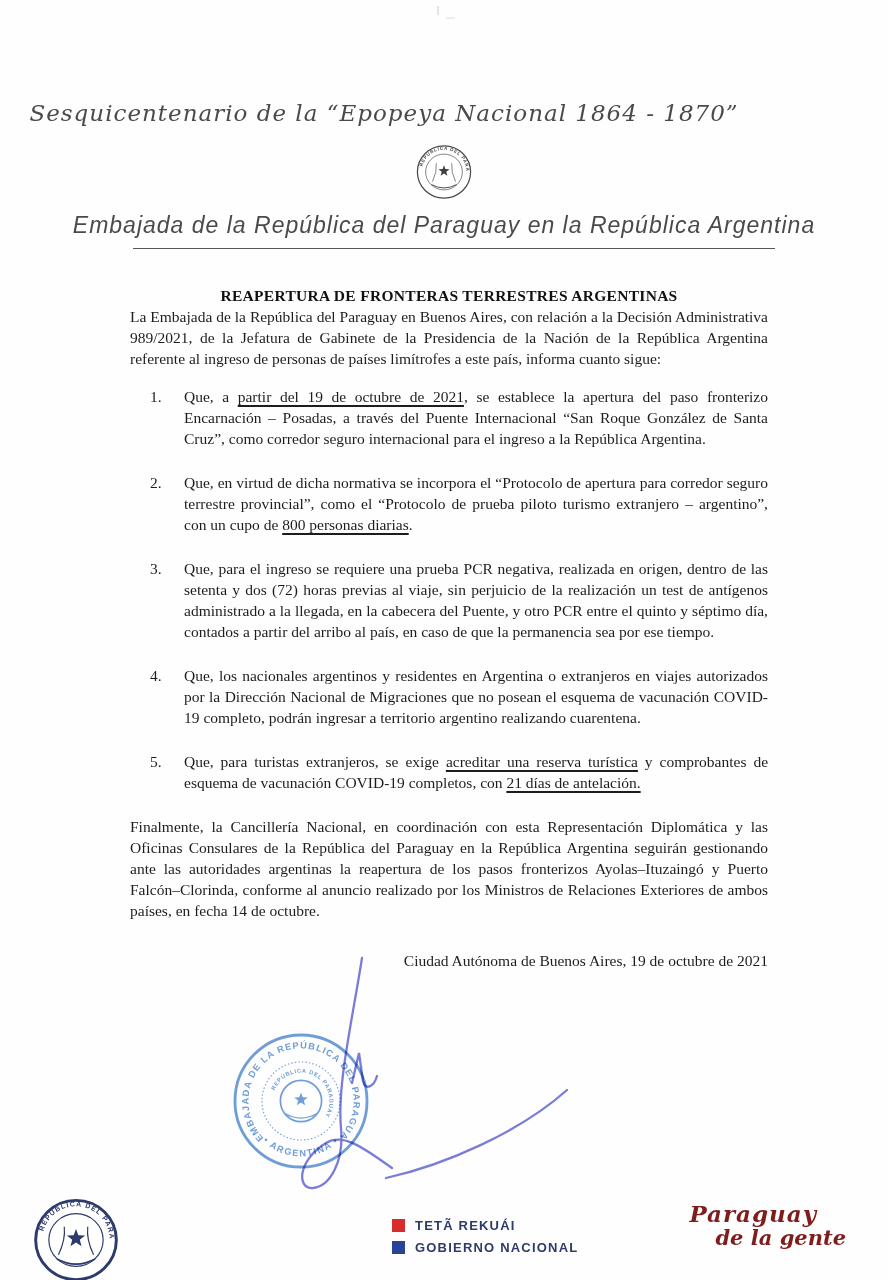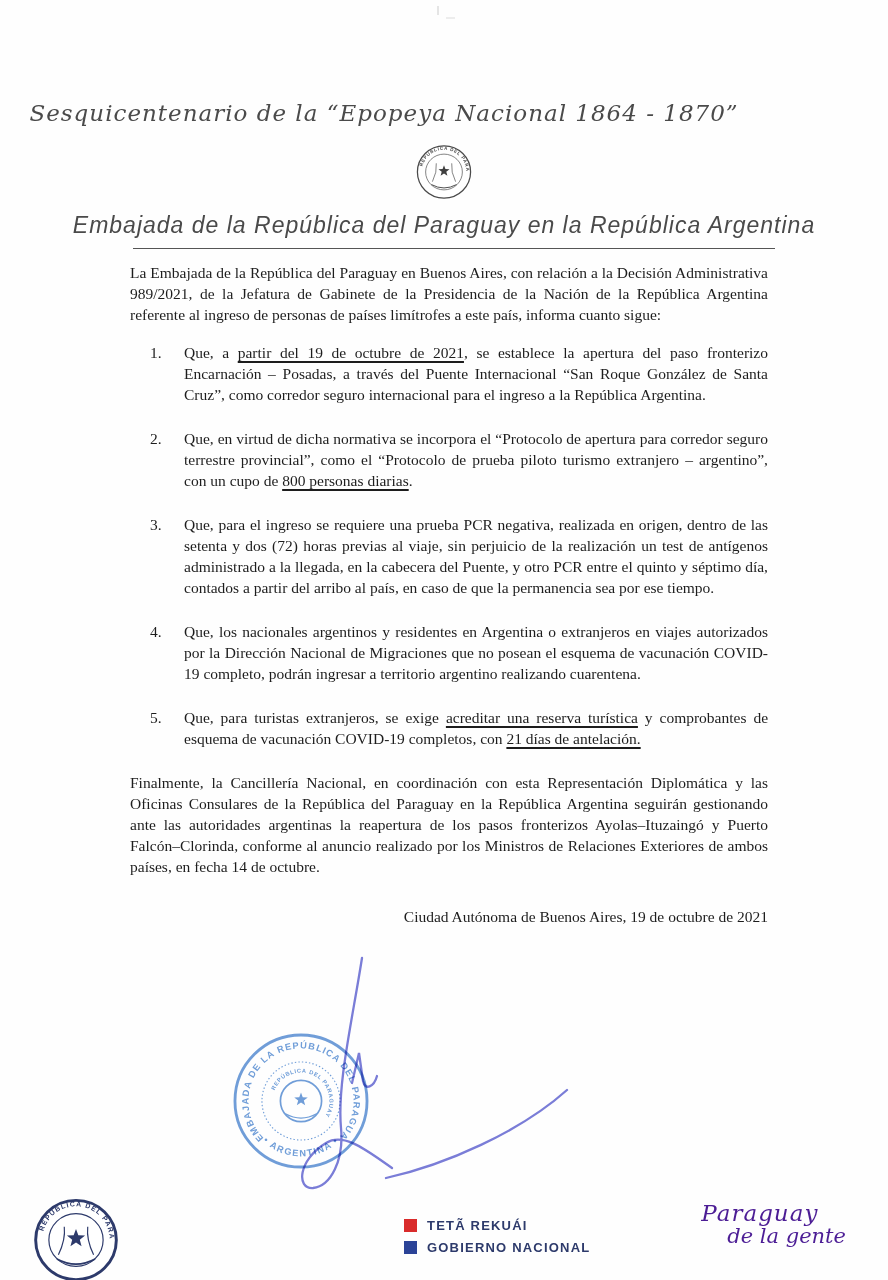--- a/index.html
+++ b/index.html
@@ -55,26 +55,26 @@
   .speck{position:absolute;background:#cfcfcf;opacity:.55;}
   .speck1{left:437px;top:6px;width:2px;height:9px;}
   .speck2{left:446px;top:17px;width:9px;height:2px;opacity:.35;}
   
   .footer{position:absolute;left:0;top:1192px;width:888px;height:88px;font-family:"Liberation Sans","DejaVu Sans",sans-serif;}
   .f-left{position:absolute;left:32px;top:4px;display:flex;align-items:center;}
   .f-left-text{margin-left:13px;}
   .f-small-serif{font-family:"Liberation Serif",serif;font-size:10.5px;color:#3c4a77;}
   .f-bold{font-size:11.5px;font-weight:bold;color:#2d3a6b;line-height:14px;letter-spacing:.2px;}
   .f-min{margin-top:9px;}
-  .f-center{position:absolute;left:404px;top:26px;}
+  .f-center{position:absolute;left:392px;top:26px;}
   .gov-row{display:flex;align-items:center;margin-bottom:7px;}
   .sq{width:13px;height:13px;margin-right:10px;}
   .gov-label{font-size:13px;font-weight:bold;color:#2d3a6b;letter-spacing:1.2px;}
-  .f-right{position:absolute;right:42px;top:8px;color:#4c1d95;
-    font-family:"DejaVu Serif",serif;font-style:italic;font-weight:normal;}
+  .f-right{position:absolute;right:42px;top:8px;color:#7f1d1d;
+    font-family:"DejaVu Serif",serif;font-style:italic;font-weight:bold;}
   .f-right .l1{font-size:23px;letter-spacing:1px;}
   .f-right .l2{font-size:21px;margin-left:26px;margin-top:-2px;}
 </style>
 </head>
 <body>
 
 <div class="speck speck1"></div>
 <div class="speck speck2"></div>
 
 <div class="motto">Sesquicentenario de la “Epopeya Nacional 1864 - 1870”</div>
@@ -93,20 +93,21 @@
   <path d="M 84 80 Q 74 60 76 42" fill="none" stroke="#4a4a4a" stroke-width="1.4"></path>
   <g transform="translate(60,58)">
     <polygon points="0,-12 2.94,-4.05 11.4,-3.7 4.76,1.55 7.05,9.7 0,5 -7.05,9.7 -4.76,1.55 -11.4,-3.7 -2.94,-4.05" fill="#3f3f3f"></polygon>
   </g>
 </svg>
 
 <div class="embassy-script">Embajada de la República del Paraguay en la República Argentina</div>
 <div class="header-rule"></div>
 
 <div class="doc">
+  <h2>REAPERTURA DE FRONTERAS TERRESTRES ARGENTINAS</h2>
 
   <p class="justify intro"><span>La Embajada de la República del Paraguay en Buenos Aires, con relación a la Decisión Administrativa 989/2021, de la Jefatura de Gabinete de la Presidencia de la Nación de la República Argentina referente al ingreso de personas de países limítrofes a este país, informa cuanto sigue:</span></p>
 
   <div class="list">
 
     <div class="item">
       <span class="num">1.</span>
       <p><span>Que, a </span><b class="u">partir del 19 de octubre de 2021</b><span>, se establece la apertura del paso fronterizo Encarnación – Posadas, a través del Puente Internacional “San Roque González de Santa Cruz”, como corredor seguro internacional para el ingreso a la República Argentina.</span></p>
     </div>
 

